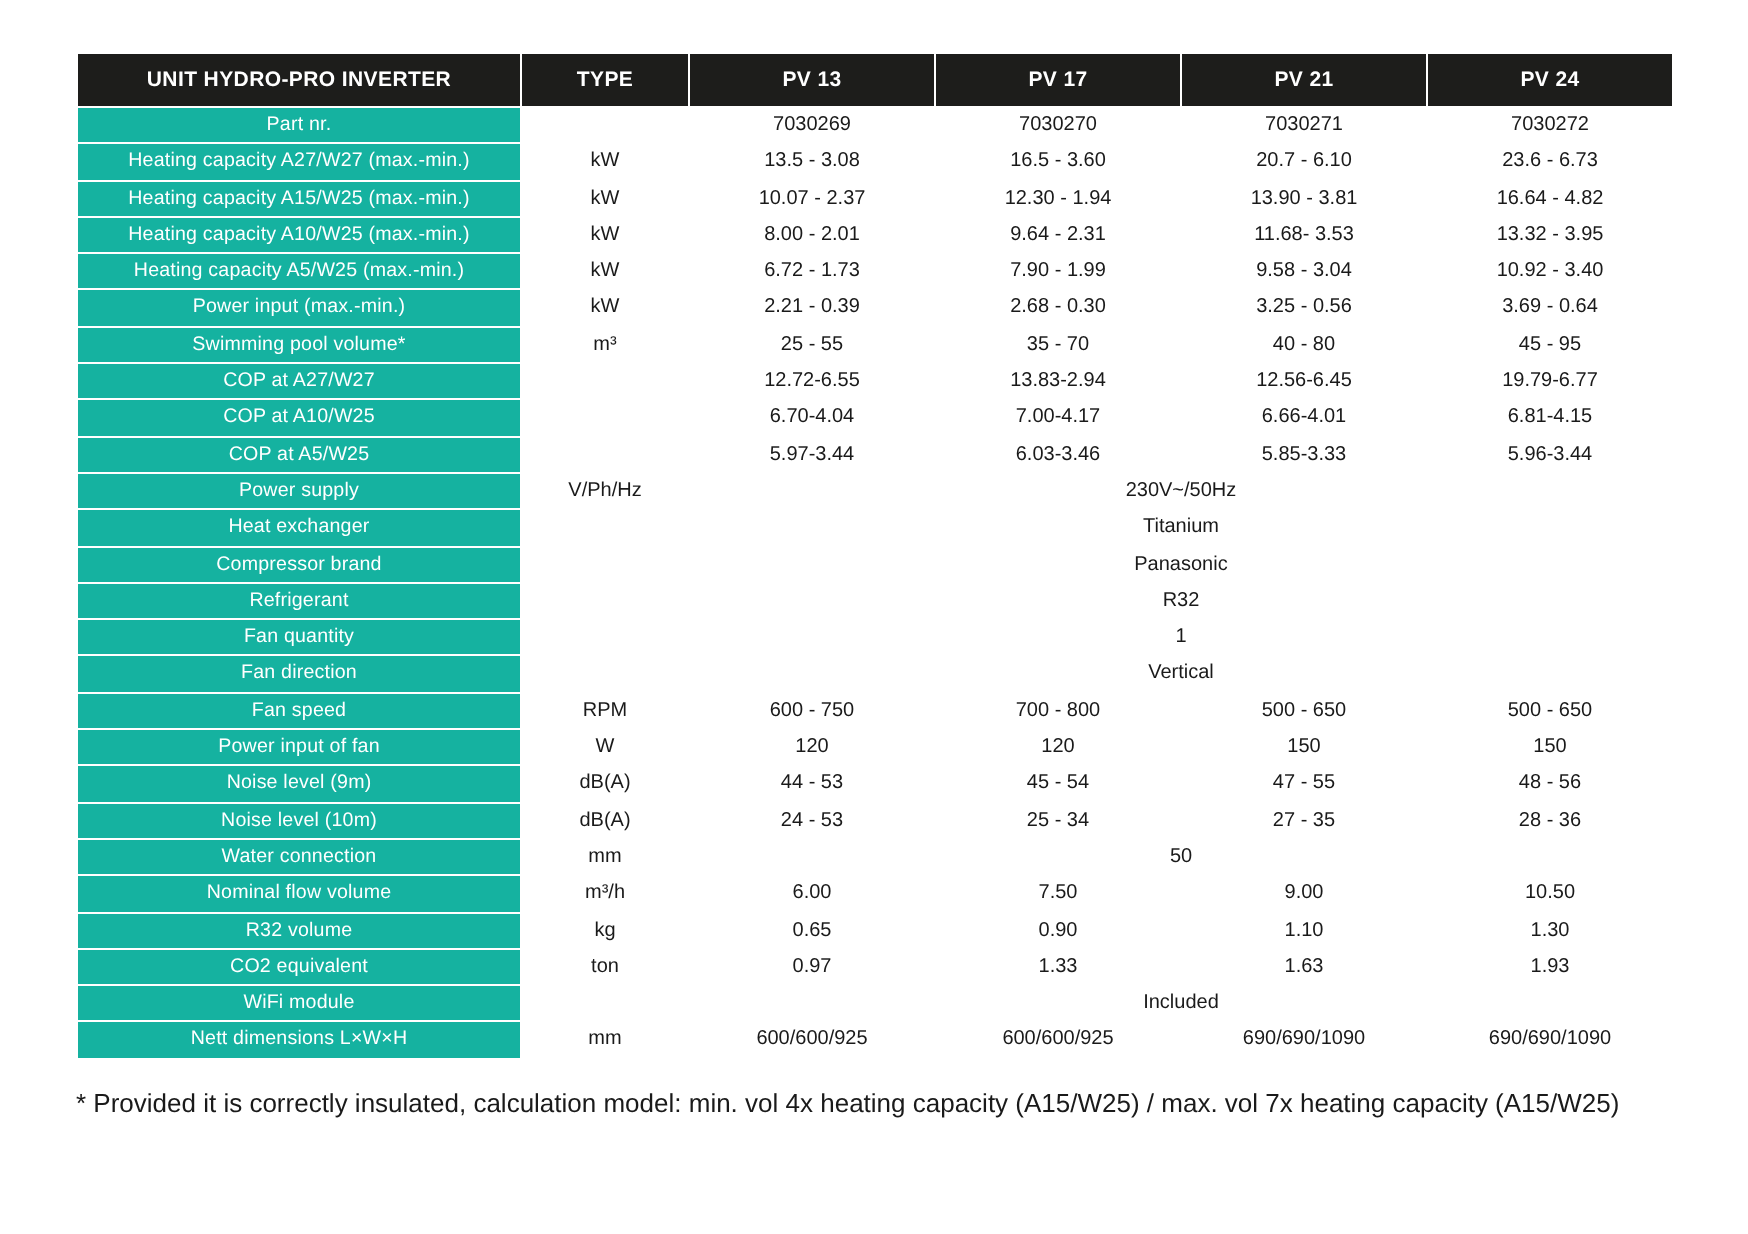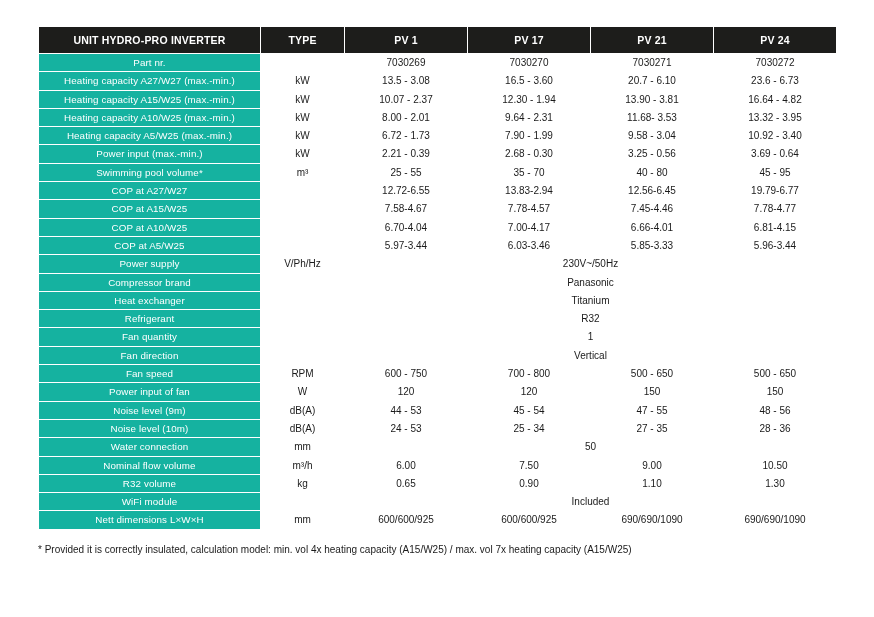--- a/index.html
+++ b/index.html
@@ -69,21 +69,21 @@
     margin-top: 22px;
   }
   
   col.c-label { width: 222px; }
   col.c-type  { width: 84px; }
   col.c-pv    { width: 123px; }
 
   .notes {
     margin-top: 14px;
     width: 798px;
-    font-size: 10px;
+    font-size: 13px;
     color: #1a1a1a;
   }
   .notes .note1 { margin-bottom: 16px; }
 </style>
 </head>
 <body>
 
 <div class="page">
 
   <table class="spec">
@@ -92,21 +92,21 @@
       <col class="c-type">
       <col class="c-pv">
       <col class="c-pv">
       <col class="c-pv">
       <col class="c-pv">
     </colgroup>
     <thead>
       <tr class="head">
         <th>UNIT HYDRO-PRO INVERTER</th>
         <th>TYPE</th>
-        <th>PV 1</th>
+        <th>PV 13</th>
         <th>PV 17</th>
         <th>PV 21</th>
         <th>PV 24</th>
       </tr>
     </thead>
     <tbody>
         <tr>
           <td class="label">Part nr.</td>
           <td class="unit"></td>
           <td class="val">7030269</td>
@@ -164,28 +164,20 @@
         </tr>
         <tr>
           <td class="label">COP at A27/W27</td>
           <td class="unit"></td>
           <td class="val">12.72-6.55</td>
           <td class="val">13.83-2.94</td>
           <td class="val">12.56-6.45</td>
           <td class="val">19.79-6.77</td>
         </tr>
         <tr>
-          <td class="label">COP at A15/W25</td>
-          <td class="unit"></td>
-          <td class="val">7.58-4.67</td>
-          <td class="val">7.78-4.57</td>
-          <td class="val">7.45-4.46</td>
-          <td class="val">7.78-4.77</td>
-        </tr>
-        <tr>
           <td class="label">COP at A10/W25</td>
           <td class="unit"></td>
           <td class="val">6.70-4.04</td>
           <td class="val">7.00-4.17</td>
           <td class="val">6.66-4.01</td>
           <td class="val">6.81-4.15</td>
         </tr>
         <tr>
           <td class="label">COP at A5/W25</td>
           <td class="unit"></td>
@@ -193,28 +185,28 @@
           <td class="val">6.03-3.46</td>
           <td class="val">5.85-3.33</td>
           <td class="val">5.96-3.44</td>
         </tr>
         <tr>
           <td class="label">Power supply</td>
           <td class="unit">V/Ph/Hz</td>
           <td class="val" colspan="4">230V~/50Hz</td>
         </tr>
         <tr>
+          <td class="label">Heat exchanger</td>
+          <td class="unit"></td>
+          <td class="val" colspan="4">Titanium</td>
+        </tr>
+        <tr>
           <td class="label">Compressor brand</td>
           <td class="unit"></td>
           <td class="val" colspan="4">Panasonic</td>
-        </tr>
-        <tr>
-          <td class="label">Heat exchanger</td>
-          <td class="unit"></td>
-          <td class="val" colspan="4">Titanium</td>
         </tr>
         <tr>
           <td class="label">Refrigerant</td>
           <td class="unit"></td>
           <td class="val" colspan="4">R32</td>
         </tr>
         <tr>
           <td class="label">Fan quantity</td>
           <td class="unit"></td>
           <td class="val" colspan="4">1</td>
@@ -271,20 +263,28 @@
         </tr>
         <tr>
           <td class="label">R32 volume</td>
           <td class="unit">kg</td>
           <td class="val">0.65</td>
           <td class="val">0.90</td>
           <td class="val">1.10</td>
           <td class="val">1.30</td>
         </tr>
         <tr>
+          <td class="label">CO2 equivalent</td>
+          <td class="unit">ton</td>
+          <td class="val">0.97</td>
+          <td class="val">1.33</td>
+          <td class="val">1.63</td>
+          <td class="val">1.93</td>
+        </tr>
+        <tr>
           <td class="label">WiFi module</td>
           <td class="unit"></td>
           <td class="val" colspan="4">Included</td>
         </tr>
         <tr>
           <td class="label">Nett dimensions L×W×H</td>
           <td class="unit">mm</td>
           <td class="val">600/600/925</td>
           <td class="val">600/600/925</td>
           <td class="val">690/690/1090</td>

